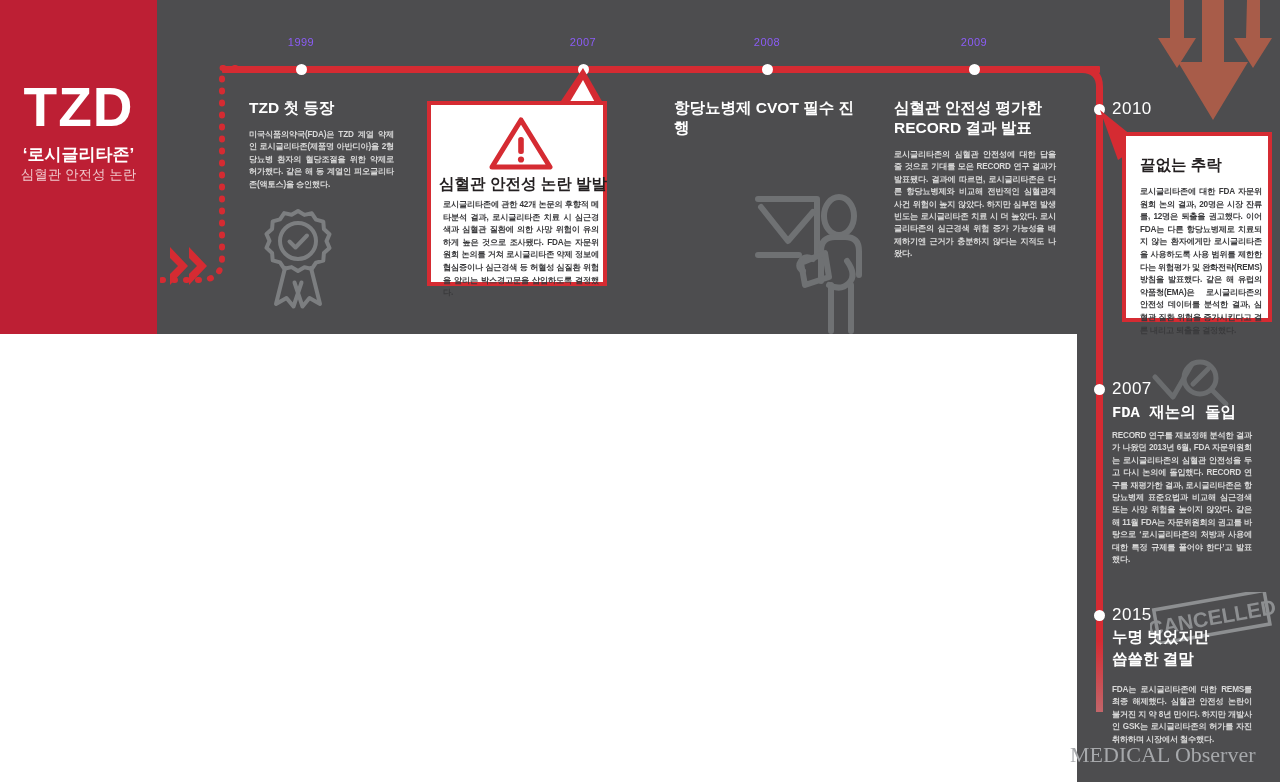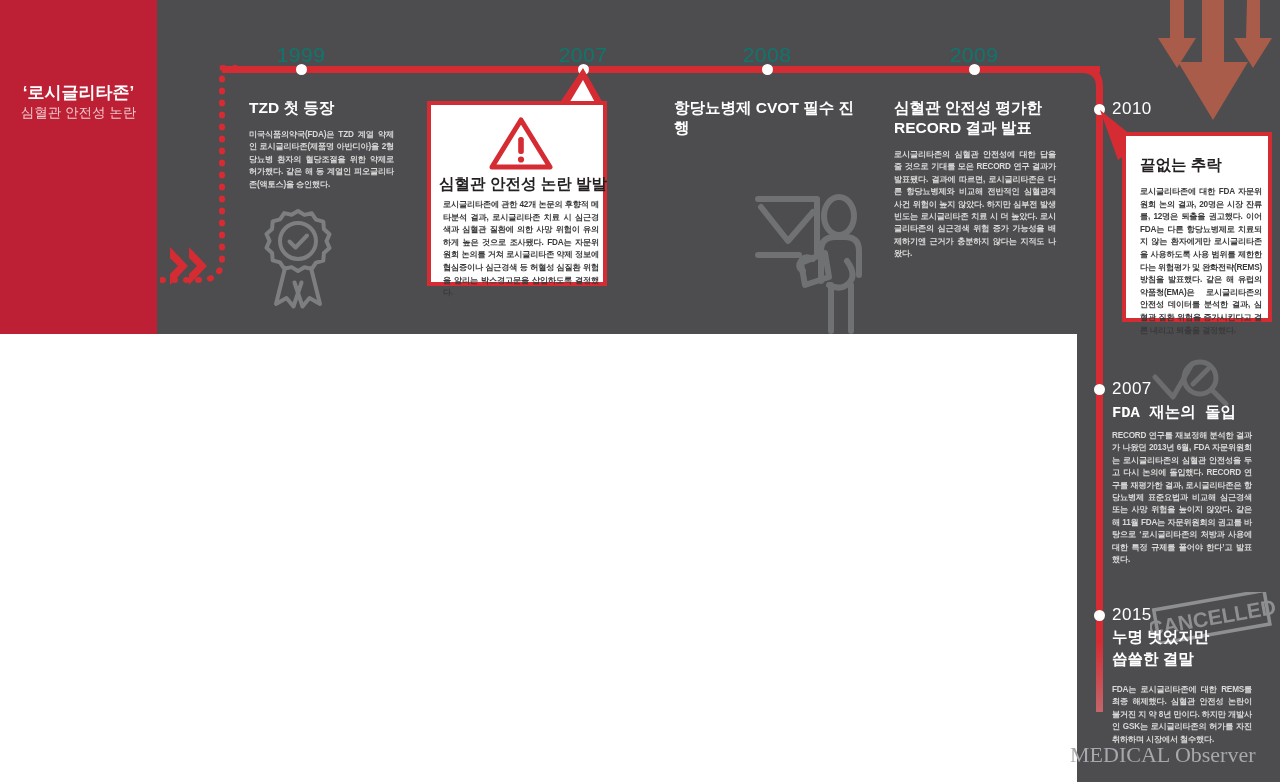--- a/index.html
+++ b/index.html
@@ -54,22 +54,22 @@
     position: absolute; left: 1096px; top: 112px; width: 7px; height: 600px;
     background: linear-gradient(180deg,#d52b32 0%,#d52b32 88%,#c2666a 100%);
   }
   .tl-dotcurve { position: absolute; left: 160px; top: 58px; width: 80px; height: 230px; }
 
   .tl-dot {
     position: absolute; width: 11px; height: 11px; border-radius: 50%;
     background: #ffffff; top: 64px; margin-left: -5.5px;
   }
   .tl-year {
-    position: absolute; top: 43px; transform: translateX(-50%);
-    font-size: 21px; color: #0f766e; letter-spacing: .5px;
+    position: absolute; top: 36px; transform: translateX(-50%);
+    font-size: 11px; color: #8b5cf6; letter-spacing: .5px;
   }
 
   
   .v-dot {
     position: absolute; left: 1094px; width: 11px; height: 11px;
     border-radius: 50%; background: #ffffff; margin-top: -5.5px;
   }
   .v-year {
     position: absolute; left: 1112px; font-size: 17px; color: #ffffff;
     transform: translateY(-50%); letter-spacing: .5px;
@@ -173,20 +173,21 @@
   <div class="v-dot" style="top:109px"></div>
   <div class="v-year" style="top:109px">2010</div>
 
   <div class="v-dot" style="top:389px"></div>
   <div class="v-year" style="top:389px">2007</div>
 
   <div class="v-dot" style="top:615px"></div>
   <div class="v-year" style="top:615px">2015</div>
 
   <div class="title-wrap">
+    <div class="title-main">TZD</div>
     <div class="title-sub">‘로시글리타존’</div>
     <div class="title-sub2">심혈관 안전성 논란</div>
   </div>
 
   <div class="blk" style="left:249px;top:98px;width:145px;">
     <h3>TZD 첫 등장</h3>
     <p>미국식품의약국(FDA)은 TZD 계열 약제인 로시글리타존(제품명 아반디아)을 2형 당뇨병 환자의 혈당조절을 위한 약제로 허가했다. 같은 해 동 계열인 피오글리타존(액토스)을 승인했다.</p>
   </div>
   <div class="icon" style="left:262px;top:205px;">
     <svg width="72" height="105" viewBox="0 0 72 105">

